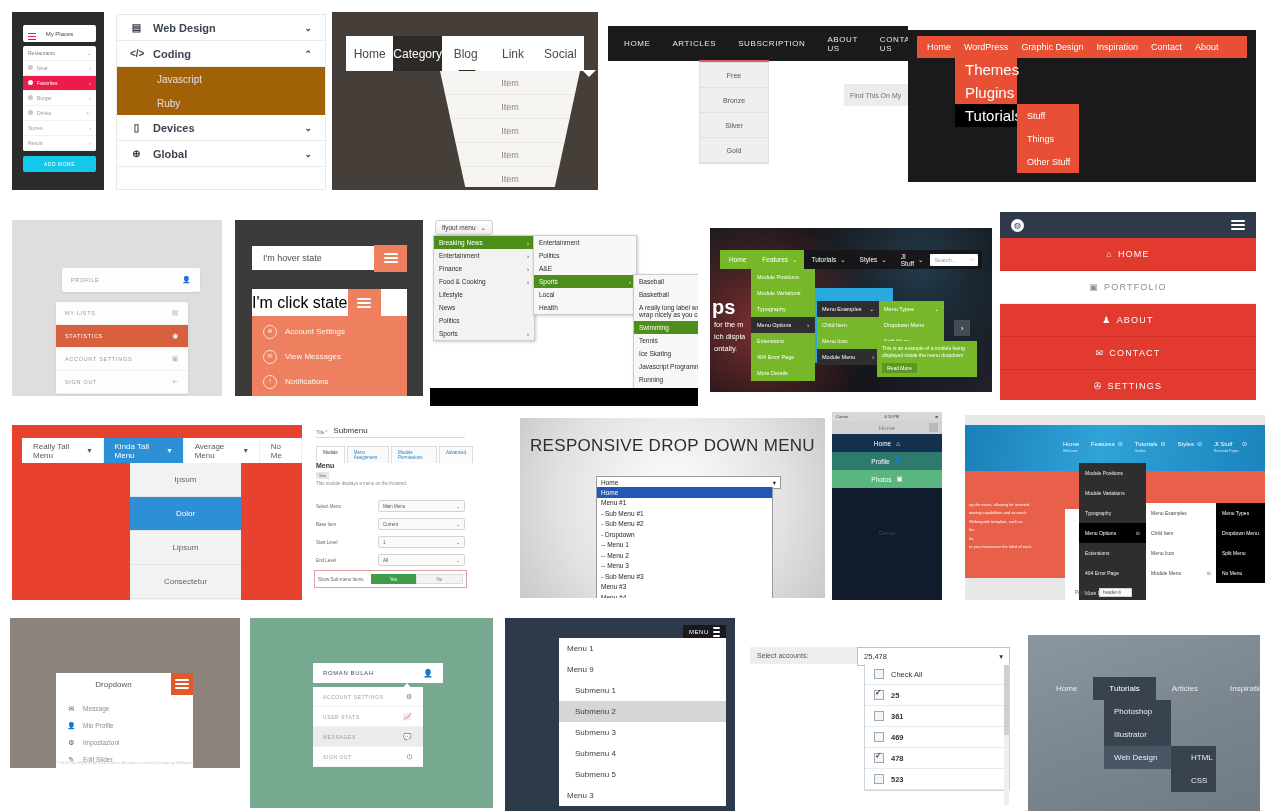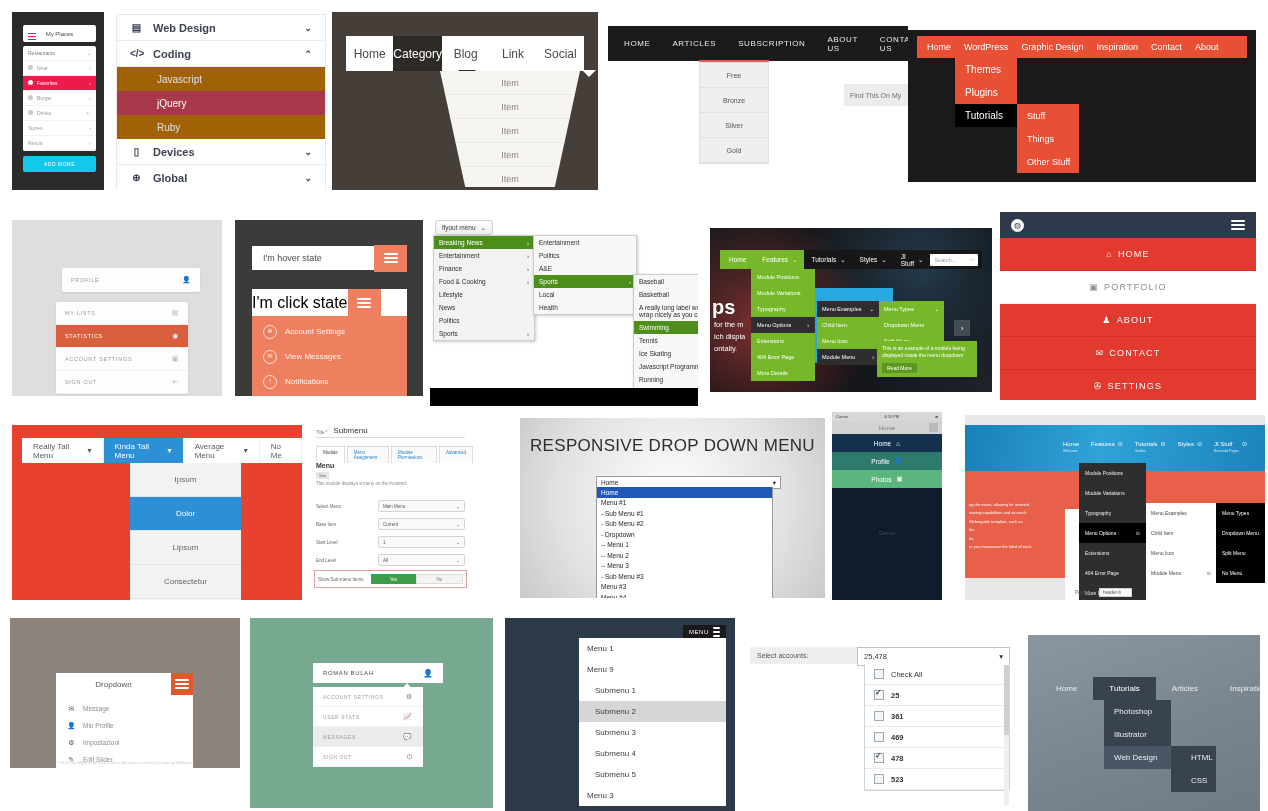--- a/index.html
+++ b/index.html
@@ -52,21 +52,21 @@
   .d-acc{position:absolute;left:91px;top:40px;width:70px;height:2px;background:#e05b5b;}
   .d-menu{position:absolute;left:91px;top:42px;width:70px;background:#f0efef;border:1px solid #e2e1e1;box-sizing:border-box;}
   .d-menu .it{height:24px;display:flex;align-items:center;justify-content:center;font-size:7px;color:#555;border-bottom:1px solid #e2e1e1;}
   .d-find{position:absolute;left:236px;top:64px;width:62px;height:22px;background:#ececec;display:flex;align-items:center;padding-left:6px;font-size:7px;color:#6f6f6f;}
 
   
   .e-wrap{background:#1a1a1a;width:100%;height:100%;position:relative;}
   .e-bar{position:absolute;left:9px;top:6px;right:9px;height:22px;background:#e84f35;display:flex;align-items:center;gap:13px;padding-left:10px;}
   .e-bar .lnk{color:#fff;font-size:9px;}
   .e-sub{position:absolute;left:47px;top:28px;width:62px;background:#e84f35;}
-  .e-sub .it{height:23px;display:flex;align-items:center;padding-left:10px;color:#fff;font-size:10px;}
+  .e-sub .it{height:23px;display:flex;align-items:center;padding-left:10px;color:#fff;font-size:15px;}
   .e-sub .it.act{background:#000;}
   .e-sub2{position:absolute;left:109px;top:74px;width:62px;background:#e84f35;}
   .e-sub2 .it{height:23px;display:flex;align-items:center;padding-left:10px;color:#fff;font-size:9px;}
 
   
   .f-wrap{background:#e0dedd;width:100%;height:100%;position:relative;}
   .f-top{position:absolute;left:50px;top:48px;width:120px;height:24px;background:#fdfdfd;border-radius:2px;display:flex;align-items:center;justify-content:space-between;padding:0 9px;box-shadow:0 1px 2px rgba(0,0,0,.09);}
   .f-list{position:absolute;left:44px;top:82px;width:132px;background:#fdfdfd;border-radius:2px;box-shadow:0 1px 3px rgba(0,0,0,.1);overflow:hidden;}
   .f-it{height:22px;display:flex;align-items:center;justify-content:space-between;padding:0 9px;font-size:5.5px;letter-spacing:.7px;color:#9b9b9b;border-bottom:1px solid #f0efee;}
   .f-it.sel{background:#d9603f;color:#fff;}
@@ -209,21 +209,21 @@
   .q-name{font-size:6px;color:#4a4a4a;letter-spacing:.6px;}
   .q-notch{position:absolute;left:152px;top:65px;width:0;height:0;border-left:5px solid transparent;border-right:5px solid transparent;border-bottom:6px solid #fff;}
   .q-list{position:absolute;left:63px;top:69px;width:110px;background:#fff;}
   .q-it{height:19px;display:flex;align-items:center;justify-content:space-between;padding:0 10px;font-size:5px;color:#9c9c9c;letter-spacing:.6px;border-bottom:1px solid #f2f2f2;}
   .q-it.hl{background:#ececec;}
   .q-it .ic{color:#7d7d7d;font-size:7px;}
 
   
   .r-wrap{width:100%;height:100%;background:#2c3a4a;position:relative;}
   .r-btn{position:absolute;right:9px;top:7px;height:13px;background:#1a1a1a;color:#fff;font-size:6px;display:flex;align-items:center;gap:4px;padding:0 6px;letter-spacing:.6px;}
-  .r-list{position:absolute;left:74px;top:20px;right:9px;background:#fff;}
+  .r-list{position:absolute;left:54px;top:20px;right:9px;background:#fff;}
   .r-it{height:21px;display:flex;align-items:center;padding-left:8px;font-size:8px;color:#3c3c3c;}
   .r-it.sub{padding-left:16px;}
   .r-it.hl{background:#d6d6d6;}
 
   
   .s-wrap{width:100%;height:100%;background:#fff;position:relative;}
   .s-lab{position:absolute;left:10px;top:12px;width:102px;height:17px;background:#eceef0;display:flex;align-items:center;padding-left:7px;font-size:7px;color:#555;}
   .s-sel{position:absolute;left:117px;top:12px;right:10px;height:17px;border:1px solid #b9c4ce;background:#fff;display:flex;align-items:center;justify-content:space-between;padding:0 6px;font-size:7.5px;color:#333;}
   .s-list{position:absolute;left:124px;top:29px;right:10px;border:1px solid #cfd6dd;border-top:none;background:#fff;}
   .s-it{height:20px;display:flex;align-items:center;gap:7px;padding-left:9px;border-bottom:1px solid #e7ebee;font-size:7.5px;color:#333;font-weight:bold;}
@@ -307,21 +307,20 @@
         <span class="b-chev">⌄</span>
       </div>
       <div class="b-row">
         <span class="b-left">
             <span class="b-ico">&lt;/&gt;</span>
             <span>Coding</span>
           </span>
         <span class="b-chev">⌃</span>
       </div>
       <div class="b-sub">Javascript</div>
-      <div class="b-sub hl">jQuery</div>
       <div class="b-sub">Ruby</div>
       <div class="b-row">
         <span class="b-left">
             <span class="b-ico">▯</span>
             <span>Devices</span>
           </span>
         <span class="b-chev">⌄</span>
       </div>
       <div class="b-row">
         <span class="b-left">

